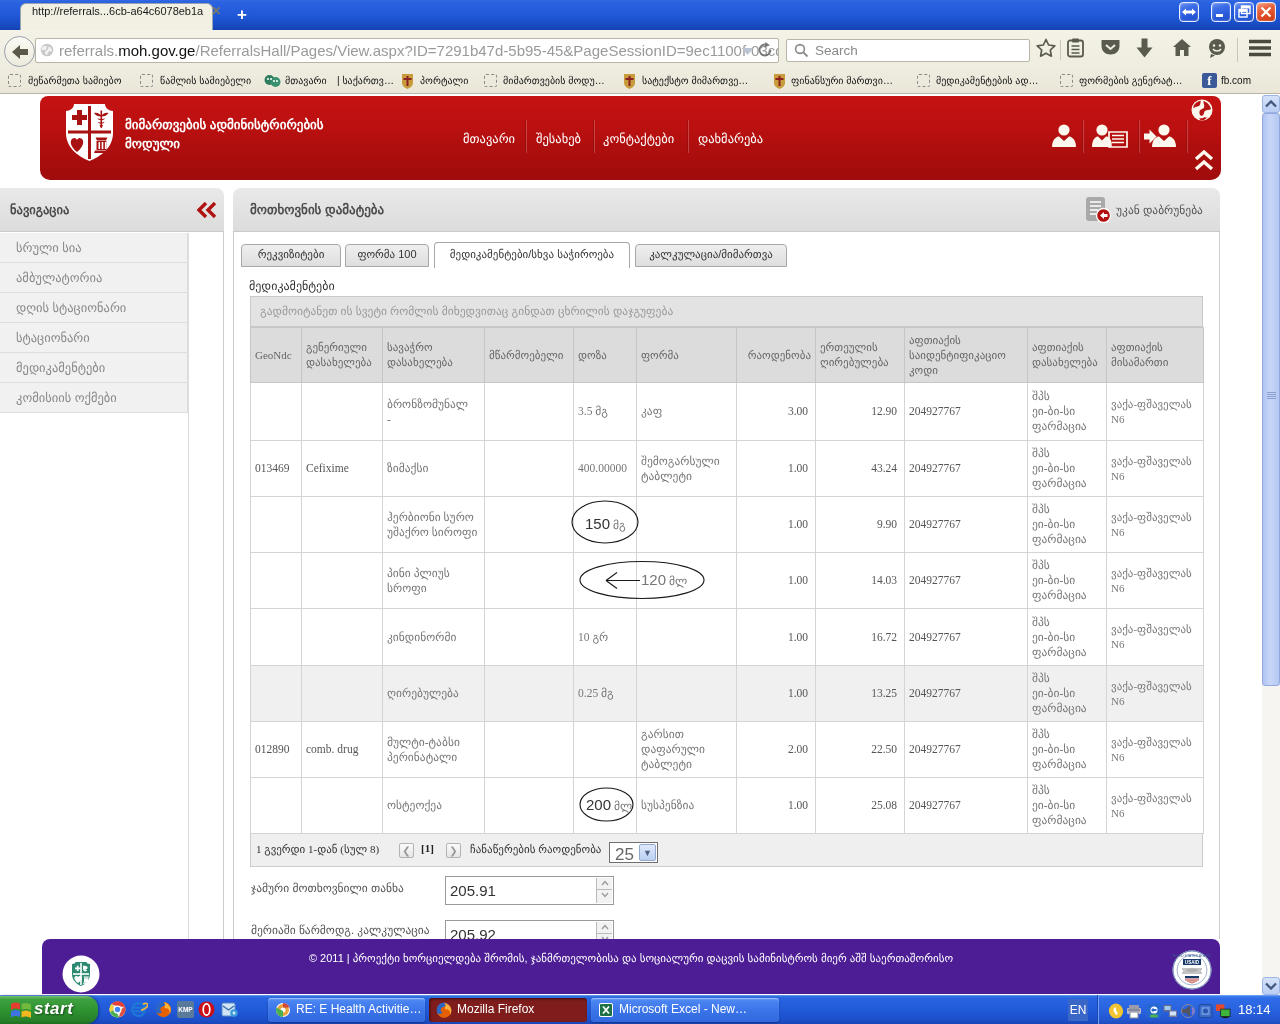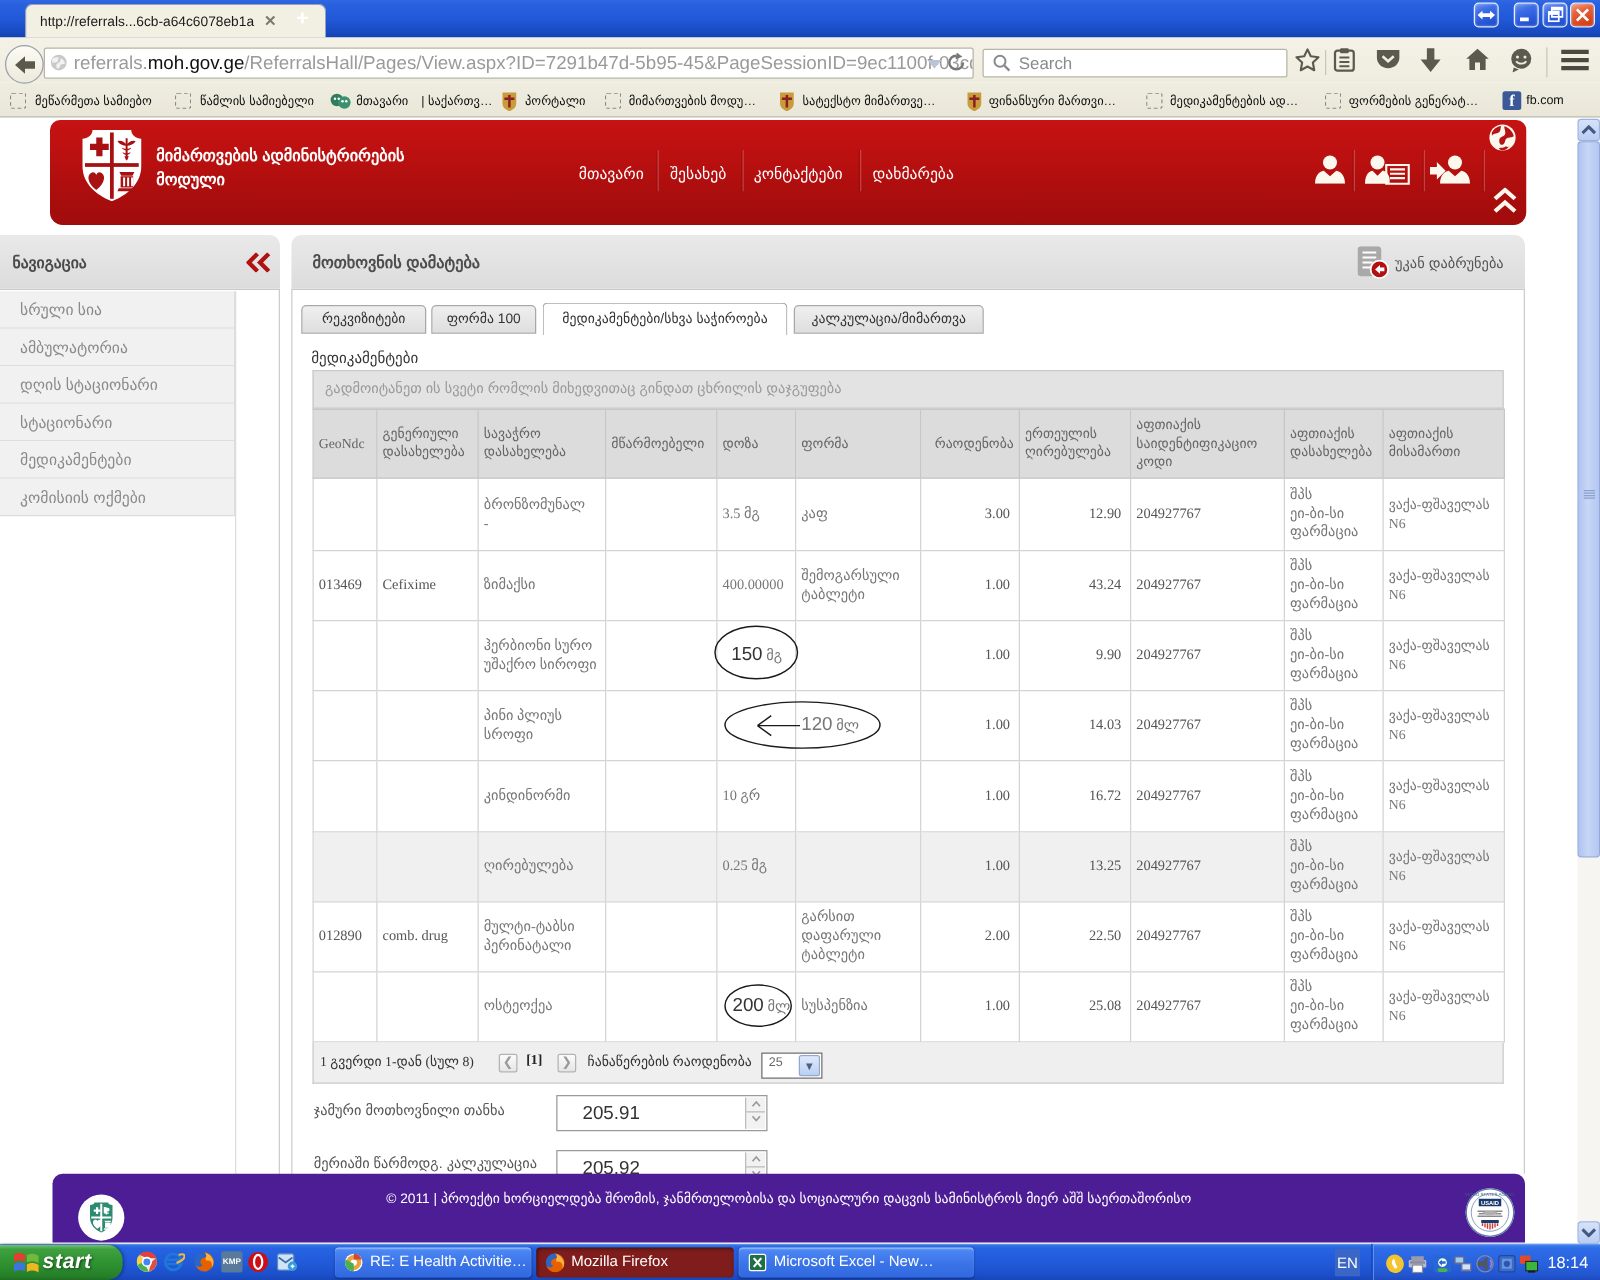--- a/index.html
+++ b/index.html
@@ -1,22 +1,22 @@
 <!DOCTYPE html>
 <html><head>
 <meta charset="utf-8">
 <style>
 * { margin:0; padding:0; box-sizing:border-box; }
 html,body { width:1280px; height:1024px; overflow:hidden; font-family:"Liberation Sans",sans-serif; }
 
 #titlebar { position:absolute; left:0; top:0; width:1280px; height:30px;
   background:linear-gradient(180deg,#3268e0 0%,#2a63e2 8%,#1f57d6 55%,#1748bd 90%,#1240ae 100%); }
-#tab { position:absolute; left:20px; top:3px; width:241px; height:27px;
+#tab { position:absolute; left:20px; top:3px; width:193px; height:27px;
   background:#f2f0e3; border-radius:6px 6px 0 0; border:1px solid #9aa3b5; border-bottom:none;
-  font-size:11px; color:#1a1a1a; line-height:26px; padding-left:11px; white-space:nowrap;}
+  font-size:11px; color:#1a1a1a; line-height:14px; padding-left:11px; white-space:nowrap;}
 #tab .x { color:#7c7a67; font-weight:bold; margin-left:8px; font-size:12px;}
 #newtab { position:absolute; left:237px; top:8px; width:15px; height:15px; color:#fff; font-size:17px; line-height:14px; font-weight:bold;}
 .winbtn { position:absolute; top:2px; width:20px; height:20px; border-radius:4px;
   border:1px solid #e8eefb; color:#fff; font-size:12px; text-align:center; line-height:18px;
   background:linear-gradient(160deg,#7396ef 0%,#3d6ee8 30%,#2857d8 70%,#1e4ec7 100%);
   box-shadow:inset 0 0 2px rgba(255,255,255,.5);}
 #btnrestab { left:1179px; }
 #btnmin  { left:1211px; }
 #btnmax  { left:1234px; }
 #btnclose{ left:1256px; background:linear-gradient(160deg,#f3a183 0%,#e6613c 35%,#d8451d 75%,#c63a10 100%);}
@@ -79,28 +79,28 @@
 table.grid tr.alt td { background:#f0f0f0; }
 table.grid td.num { text-align:right; color:#555; padding-right:7px;}
 table.grid td.lat { color:#555; }
 .bigdose { font-size:15px; color:#333; font-family:"Liberation Sans",sans-serif;}
 
 #pager { position:absolute; left:250px; top:739px; width:953px; height:33px; background:#efefef;
   border:1px solid #ccc; border-top:none; font-family:"Liberation Serif",serif; font-size:11px; color:#333;}
 .pgbtn { position:absolute; top:9px; width:15px; height:15px; border:1px solid #b3b3b3; border-radius:2px;
   background:linear-gradient(180deg,#fbfbfb,#e5e5e5); color:#999; font-size:10px; text-align:center; line-height:13px;}
 #pgsel { position:absolute; left:358px; top:8px; width:49px; height:21px; background:#fff; border:1px solid #6f6f6f; }
-#pgsel .v { position:absolute; left:5px; top:2px; font-size:10px; color:#666; font-family:'Liberation Sans',sans-serif;}
+#pgsel .v { position:absolute; left:5px; top:2px; font-size:17px; color:#666; font-family:'Liberation Sans',sans-serif;}
 #pgsel .d { position:absolute; right:1px; top:1px; width:17px; height:17px;
   background:linear-gradient(180deg,#dfe9fb,#bad0f3); border:1px solid #93a8cf; border-radius:2px;
   color:#4d6185; font-size:9px; text-align:center; line-height:16px; font-weight:bold;}
 
 .flabel { position:absolute; left:251px; font-size:11.5px; color:#555; }
 .finput { position:absolute; left:445px; width:169px; height:29px; background:#fff; border:1px solid #9a9a9a;
-  font-size:15px; color:#333; line-height:27px; padding-left:20px;}
+  font-size:15px; color:#333; line-height:27px; padding-left:4px;}
 .spin { position:absolute; right:1px; top:1px; width:16px; height:25px; background:#f2f2f2; border-left:1px solid #bbb;}
 .spin div { height:12px; border-bottom:1px solid #bbb; color:#888; font-size:8px; text-align:center; line-height:11px;}
 .spin div+div { border-bottom:none; }
 
 #footer { position:absolute; left:42px; top:844px; width:1178px; height:55px; background:#4c1d95;
   border-radius:8px 8px 0 0; color:#fff; z-index:5;}
 #footer .t { position:absolute; left:0; width:100%; text-align:center; font-size:11px; }
 
 #sb { position:absolute; left:1262px; top:95px; width:18px; height:900px; background:#f6f5f1; }
 .sbbtn { position:absolute; left:0; width:18px; height:18px; background:linear-gradient(180deg,#d6e2f8,#b9cdf4);

